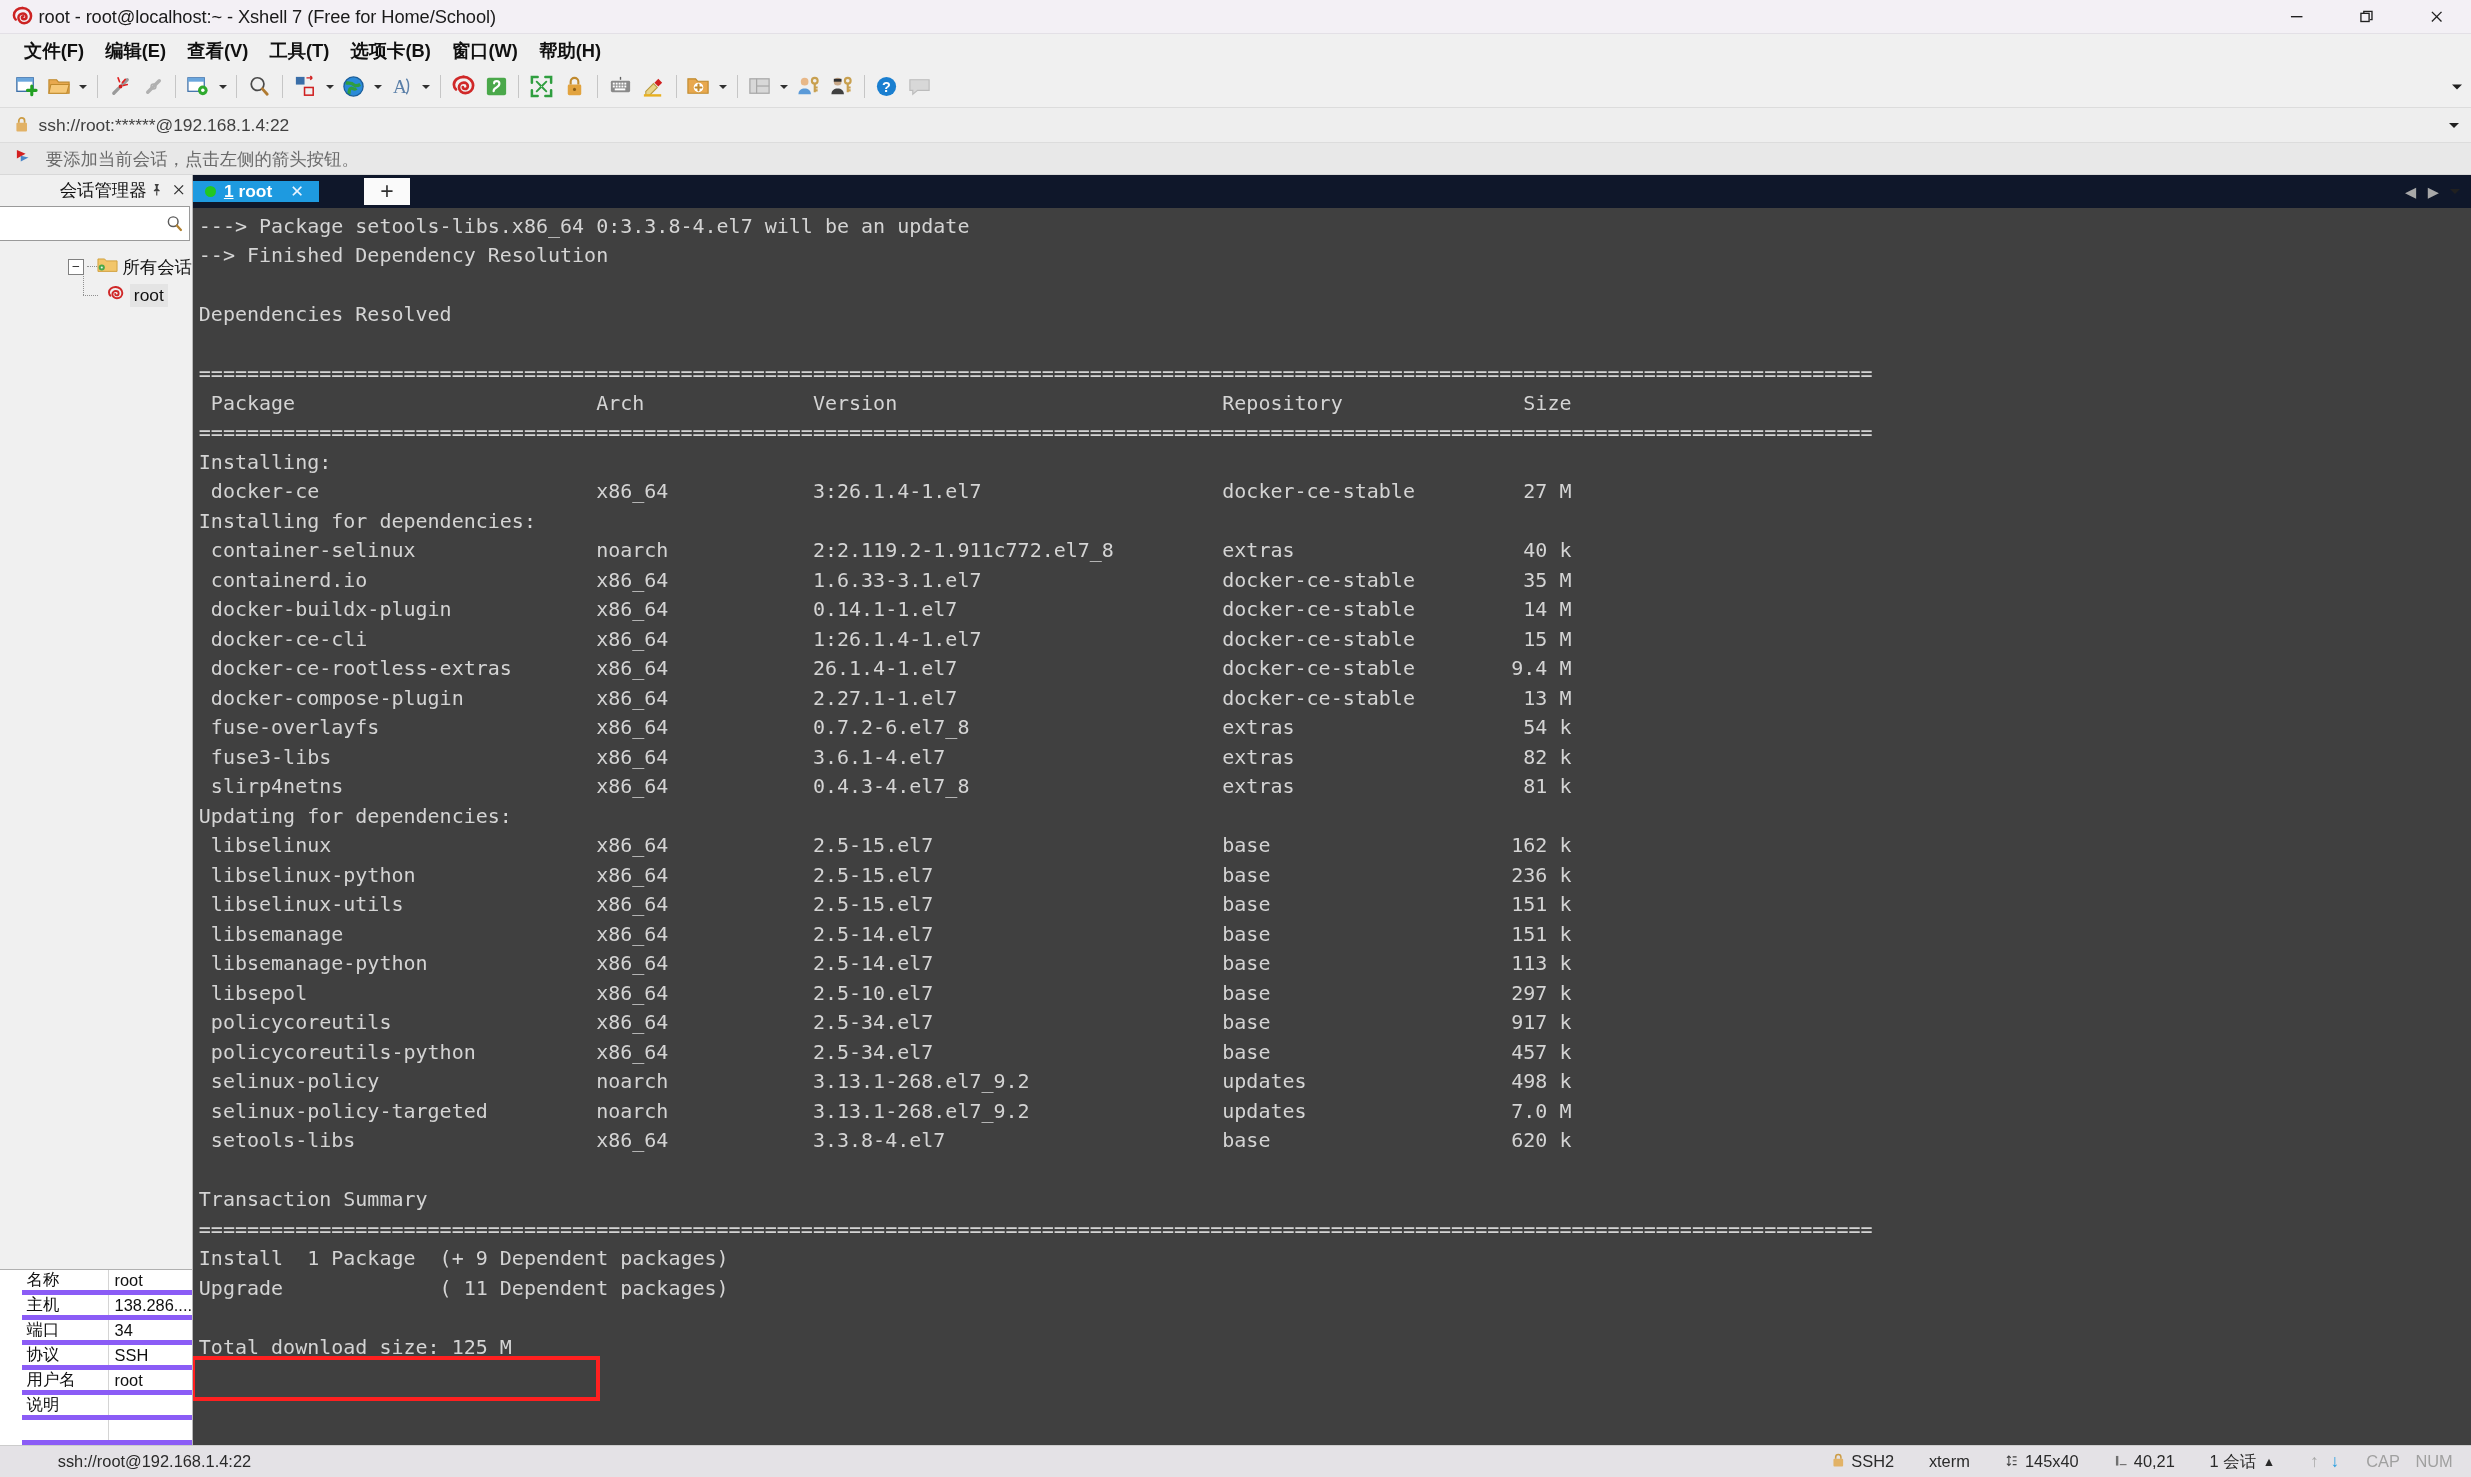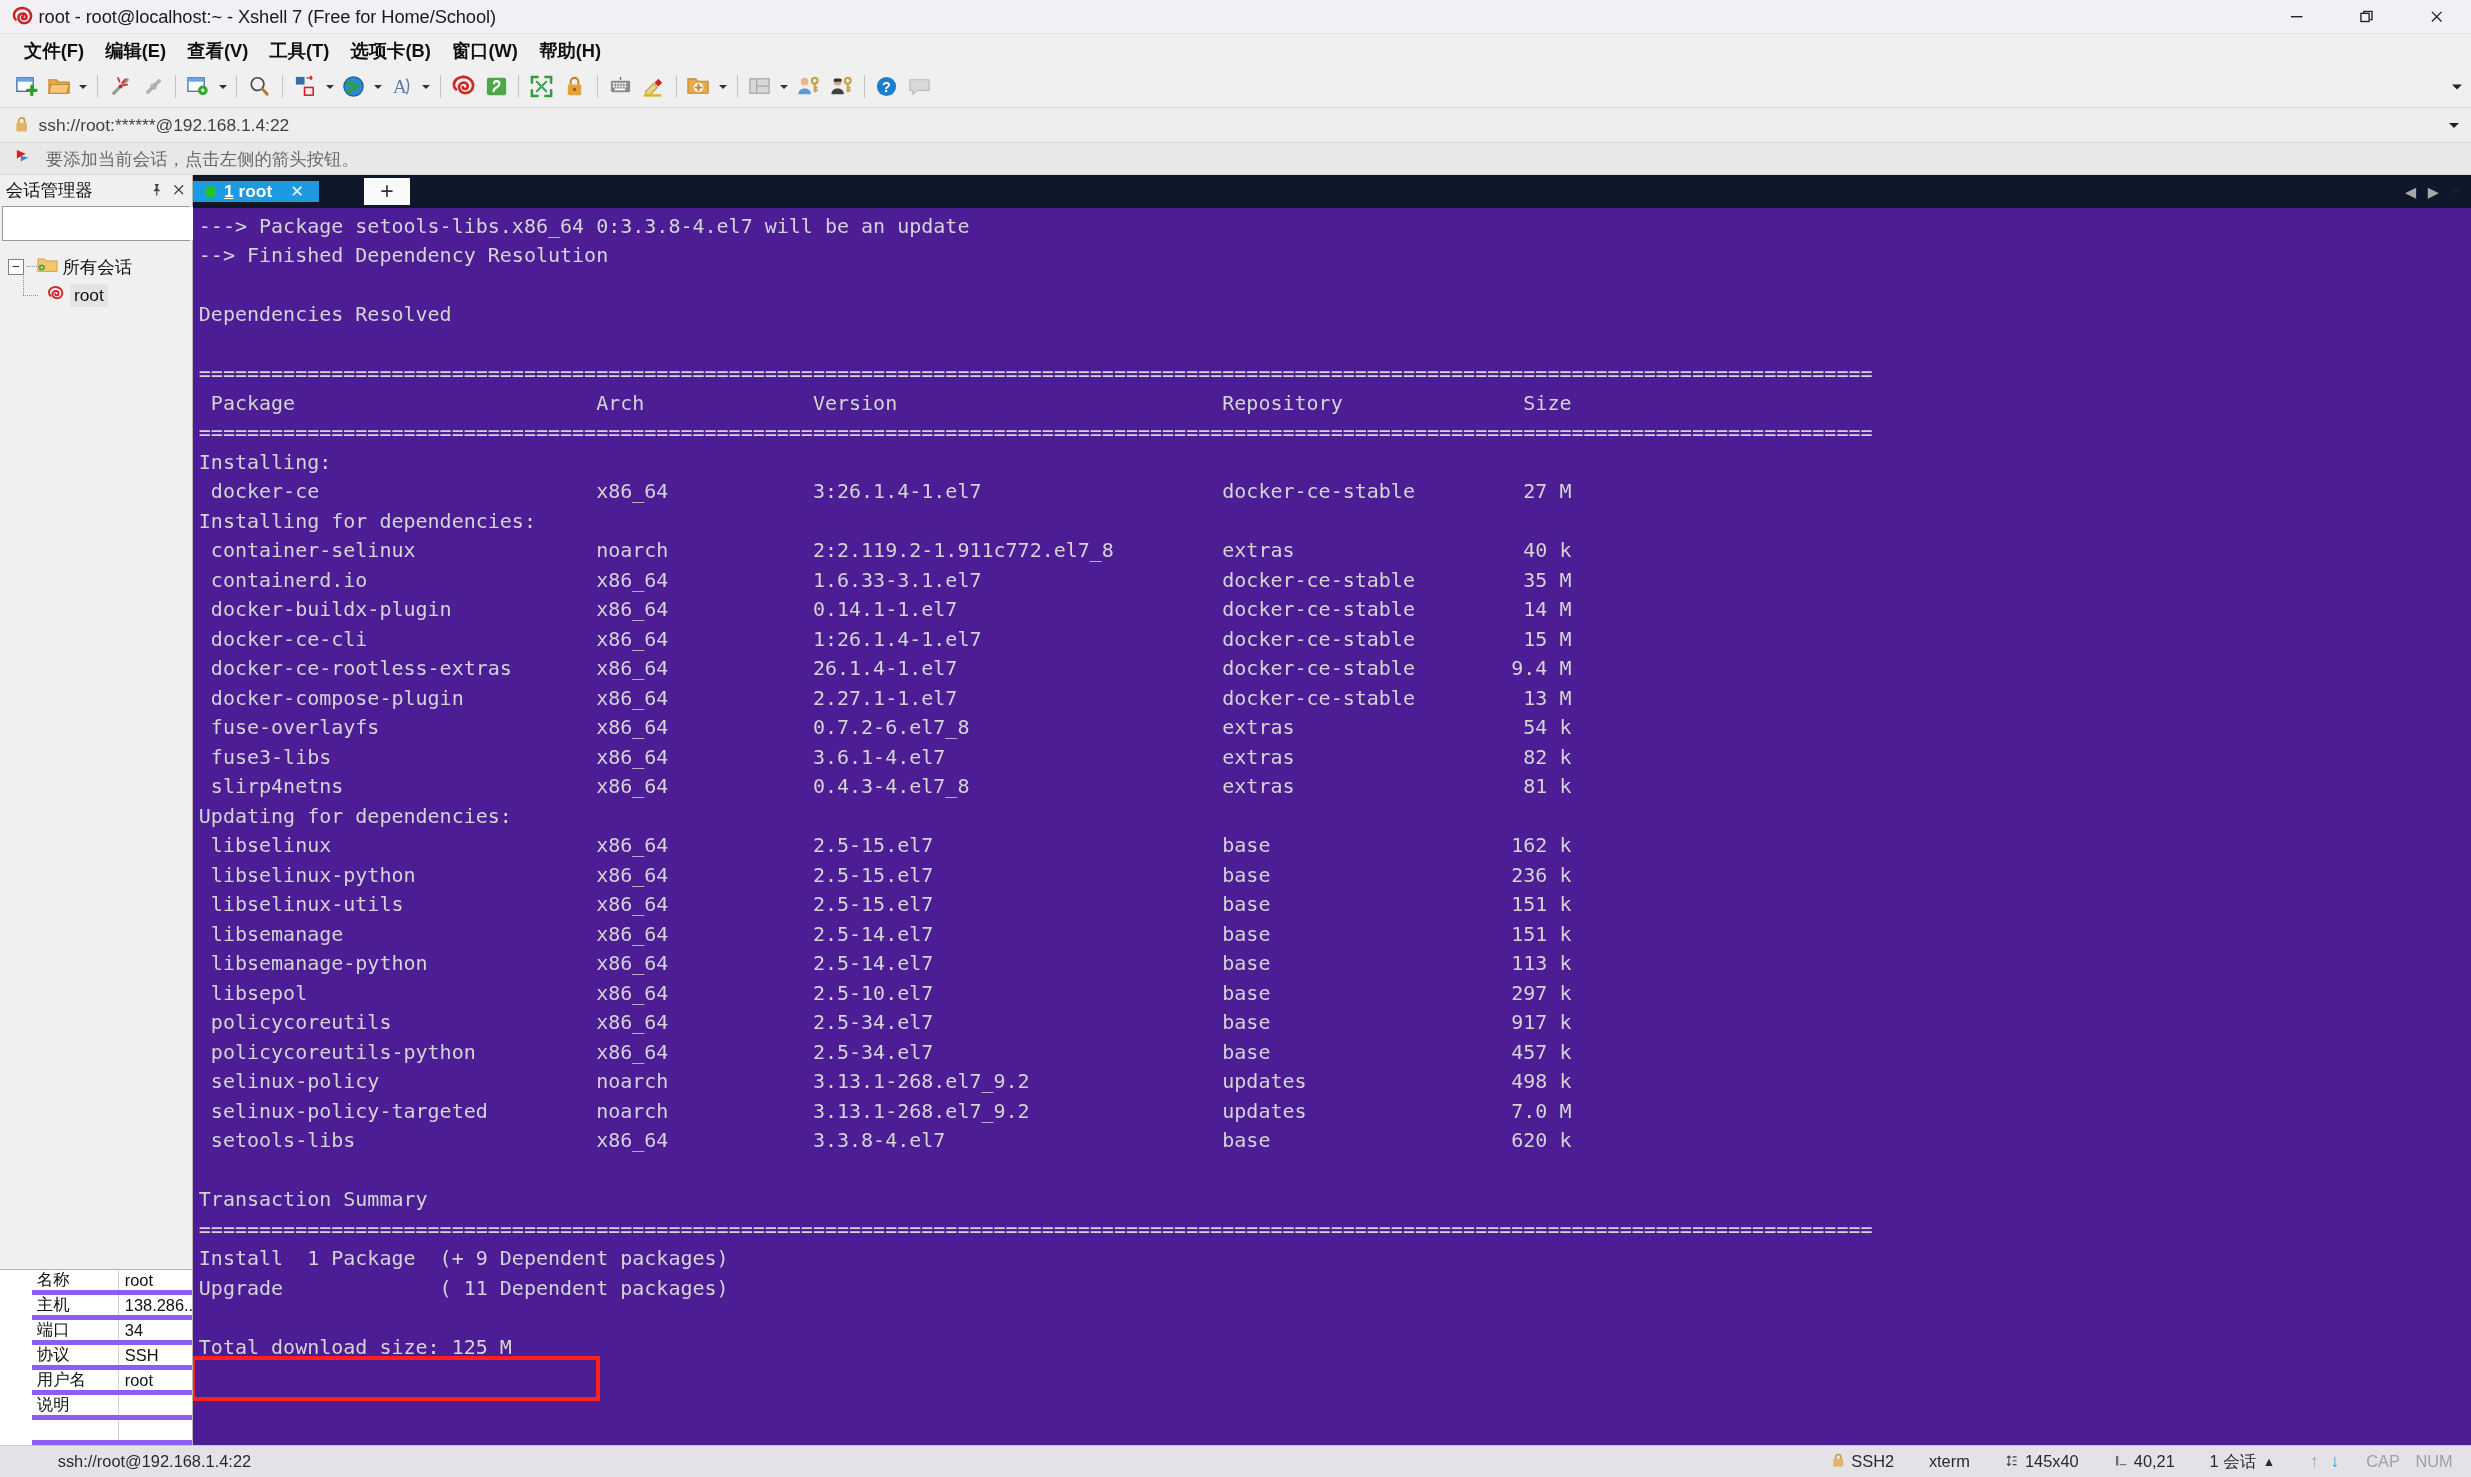--- a/index.html
+++ b/index.html
@@ -111,20 +111,21 @@
   }
 
   
   .workarea { flex: 1; display: flex; min-height: 0; background: #e8e8e8; }
 
   .sidebar {
     width: 193px; min-width: 193px;
     background: #f0f0f0;
     display: flex; flex-direction: column;
     border-right: 1px solid #b8b8b8;
+    align-items: flex-end;
   }
   .sb-header {
     height: 29px; min-height: 29px;
     display: flex; align-items: center;
     padding: 0 3.9px 0 5.8px;
     background: #f0f0f0;
   }
   .sb-title { font-size: 17.4px; color: #101010; white-space: nowrap; }
   .sb-hdr-btns { margin-left: auto; display: flex; align-items: center; gap: 2.9px; }
   .sb-hdr-btn {
@@ -222,21 +223,21 @@
     gap: 11.6px; padding-right: 11.6px;
   }
   .tb-nav-arrow { color: #a8a8a8; font-size: 14.5px; }
   .tb-down {
     border-left: 5.8px solid transparent; border-right: 5.8px solid transparent;
     border-top: 5.8px solid #202020;
   }
 
   
   .terminal {
-    flex: 1; background: #4c1d95; position: relative;
+    flex: 1; background: #404040; position: relative;
     overflow: hidden; padding: 3.9px 0 0 5.8px;
   }
   .term-text {
     font-family: "DejaVu Sans Mono", "Liberation Mono", monospace;
     font-size: 20px; line-height: 29.5px;
     color: #d4d4d4; white-space: pre;
     letter-spacing: 0px;
   }
 
   

